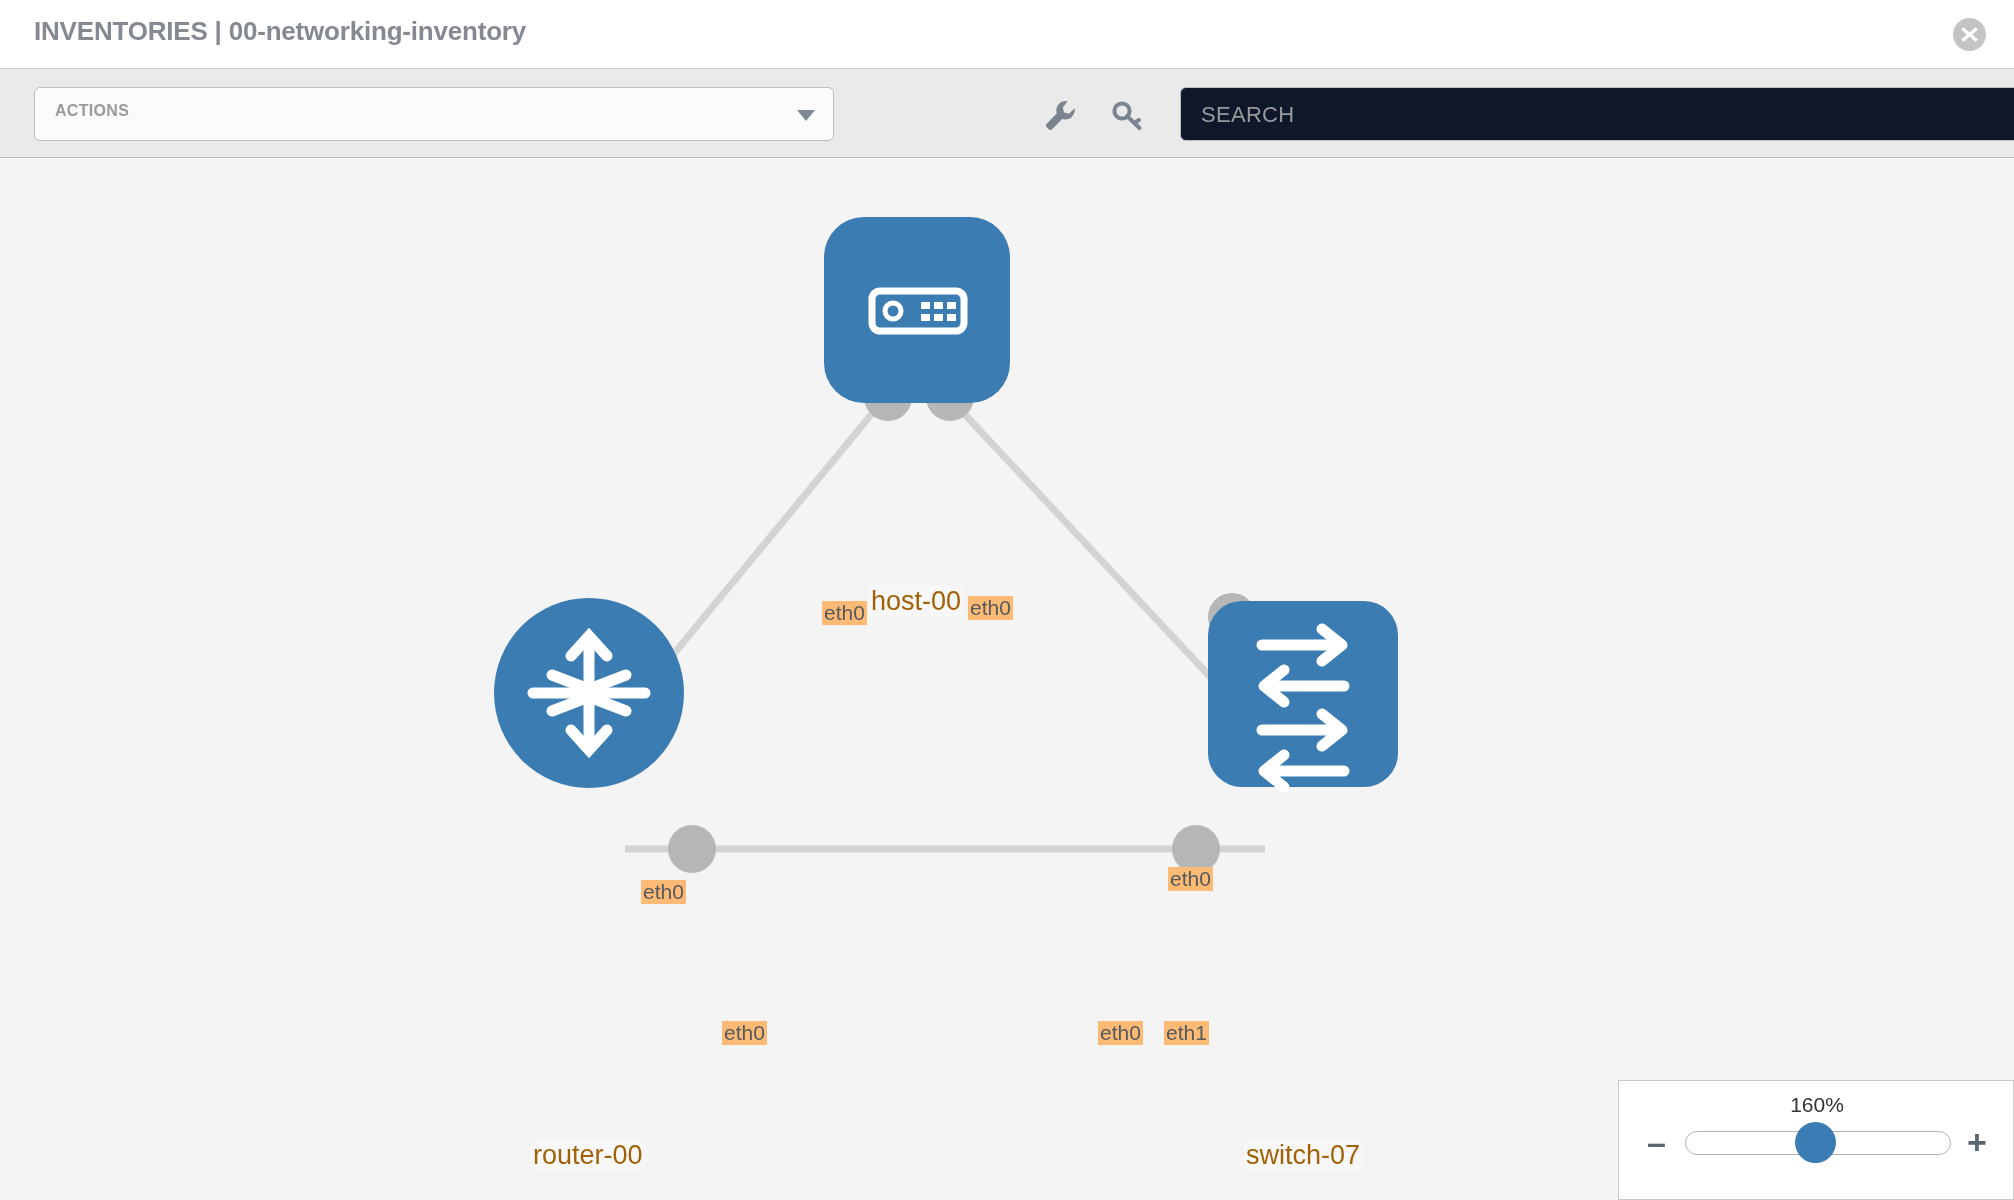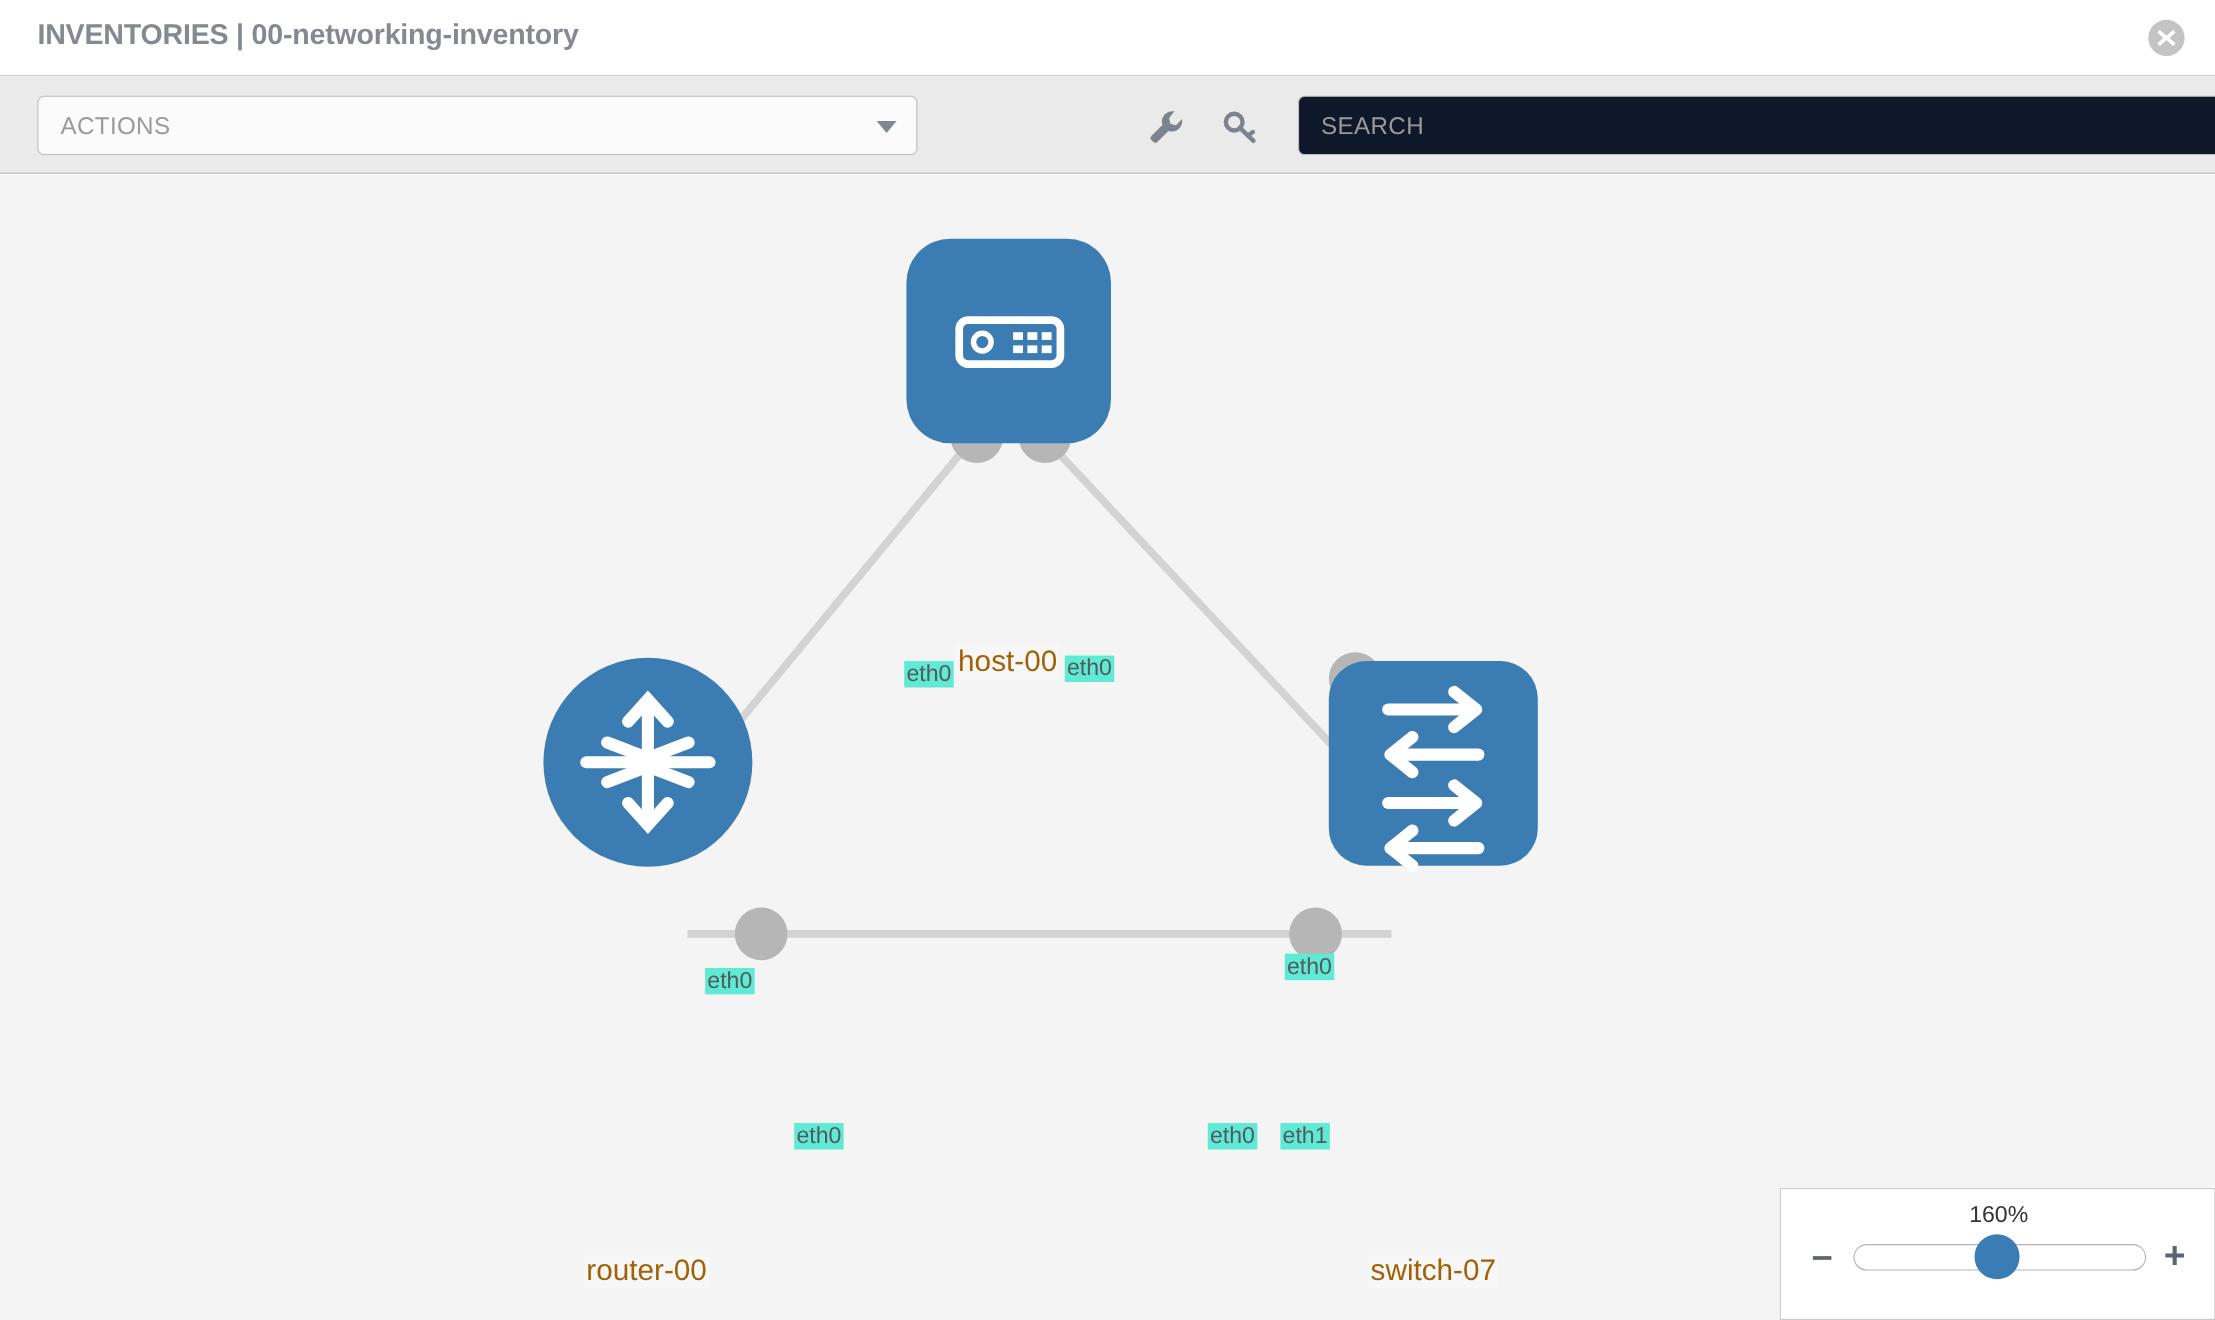--- a/index.html
+++ b/index.html
@@ -41,22 +41,23 @@
   }
   .actions-select {
     position: absolute; left: 34px; top: 18px;
     width: 800px; height: 54px;
     background: #fbfbfb;
     border: 1px solid #bdbdbd;
     border-radius: 6px;
   }
   .actions-select .label {
     position: absolute; left: 20px; top: 14px;
-    font-size: 22px; color: #9a9a9a;
+    font-size: 16px; color: #9a9a9a;
     letter-spacing: 0.3px;
+    font-weight: bold;
   }
   .caret {
     position: absolute; right: 18px; top: 22px;
     width: 0; height: 0;
     border-left: 9px solid transparent;
     border-right: 9px solid transparent;
     border-top: 11px solid #7d8894;
   }
   .tool-icon {
     position: absolute; top: 26px;
@@ -93,21 +94,21 @@
     font-size: 27px;
     color: #a16207;
     background: #f7f7f7;
     white-space: nowrap;
     padding: 0 2px;
   }
   .edge-label {
     position: absolute;
     font-size: 21px;
     color: #555a5e;
-    background: #5eead4;
+    background: #fdba74;
     white-space: nowrap;
     padding: 0 2px;
   }
 
   
   .zoom-panel {
     position: absolute; left: 1618px; top: 1080px;
     width: 396px; height: 120px;
     background: #ffffff;
     border: 1px solid #c9c9c9;

